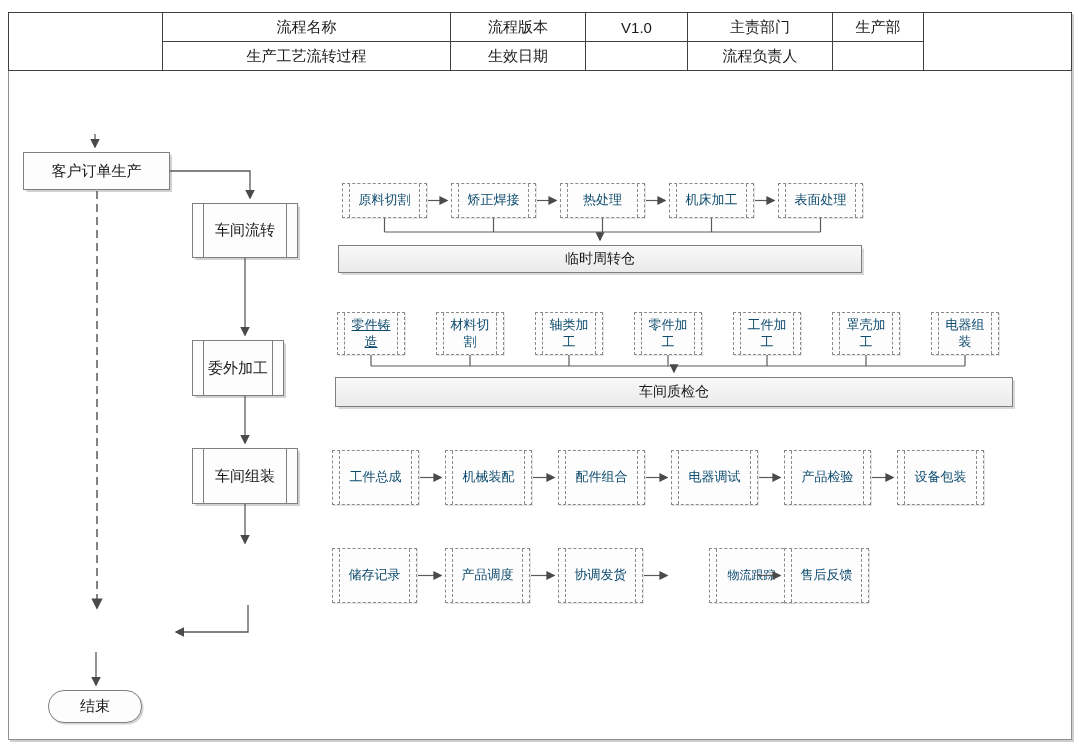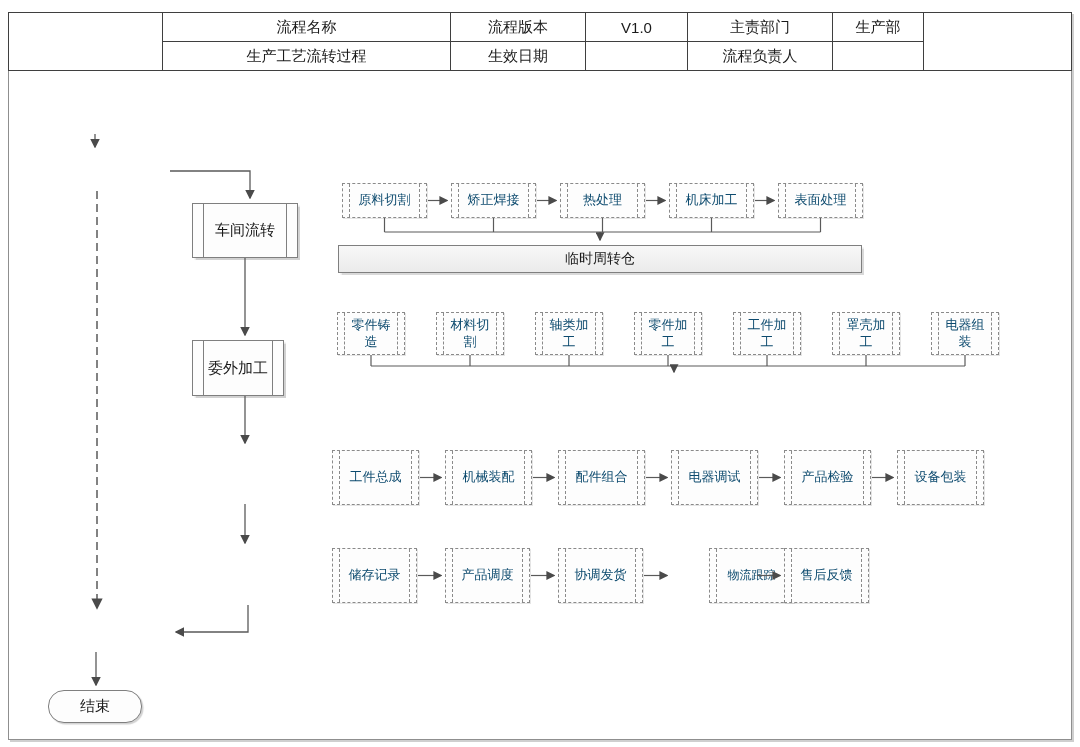--- a/index.html
+++ b/index.html
@@ -92,50 +92,53 @@
       <td>生产工艺流转过程</td>
       <td>生效日期</td>
       <td></td>
       <td>流程负责人</td>
       <td></td>
     </tr>
   </tbody>
     </table>
 
 
+  <div class="node" style="left:23px;top:152px;width:147px;height:38px;">客户订单生产</div>
 
   <div class="node process" style="left:192px;top:203px;width:106px;height:55px;">车间流转</div>
 
   <div class="node process" style="left:192px;top:340px;width:92px;height:56px;">委外加工</div>
 
+  <div class="node process" style="left:192px;top:448px;width:106px;height:56px;">车间组装</div>
 
 
 
   <div class="node stadium" style="left:48px;top:690px;width:94px;height:33px;border-radius:16px;">结束</div>
 
   <div class="warehouse" style="left:338px;top:245px;width:524px;height:28px;">临时周转仓</div>
+  <div class="warehouse" style="left:335px;top:377px;width:678px;height:30px;">车间质检仓</div>
 
   <div id="steps-host">
       <div class="dashed-box" style="left: 342px; top: 183px; width: 85px; height: 35px; font-size: 13px;">
         <span class="lbl">原料切割</span>
       </div>
       <div class="dashed-box" style="left: 451px; top: 183px; width: 85px; height: 35px; font-size: 13px;">
         <span class="lbl">矫正焊接</span>
       </div>
       <div class="dashed-box" style="left: 560px; top: 183px; width: 85px; height: 35px; font-size: 13px;">
         <span class="lbl">热处理</span>
       </div>
       <div class="dashed-box" style="left: 669px; top: 183px; width: 85px; height: 35px; font-size: 13px;">
         <span class="lbl">机床加工</span>
       </div>
       <div class="dashed-box" style="left: 778px; top: 183px; width: 85px; height: 35px; font-size: 13px;">
         <span class="lbl">表面处理</span>
       </div>
       <div class="dashed-box" style="left: 337px; top: 312px; width: 68px; height: 43px; font-size: 13px;">
-        <span class="lbl" style="width: 44px;">零件铸造</span>
+        <span class="lbl" style="width: 44px; text-decoration: underline;">零件铸造</span>
       </div>
       <div class="dashed-box" style="left: 436px; top: 312px; width: 68px; height: 43px; font-size: 13px;">
         <span class="lbl" style="width: 44px;">材料切割</span>
       </div>
       <div class="dashed-box" style="left: 535px; top: 312px; width: 68px; height: 43px; font-size: 13px;">
         <span class="lbl" style="width: 44px;">轴类加工</span>
       </div>
       <div class="dashed-box" style="left: 634px; top: 312px; width: 68px; height: 43px; font-size: 13px;">
         <span class="lbl" style="width: 44px;">零件加工</span>
       </div>

